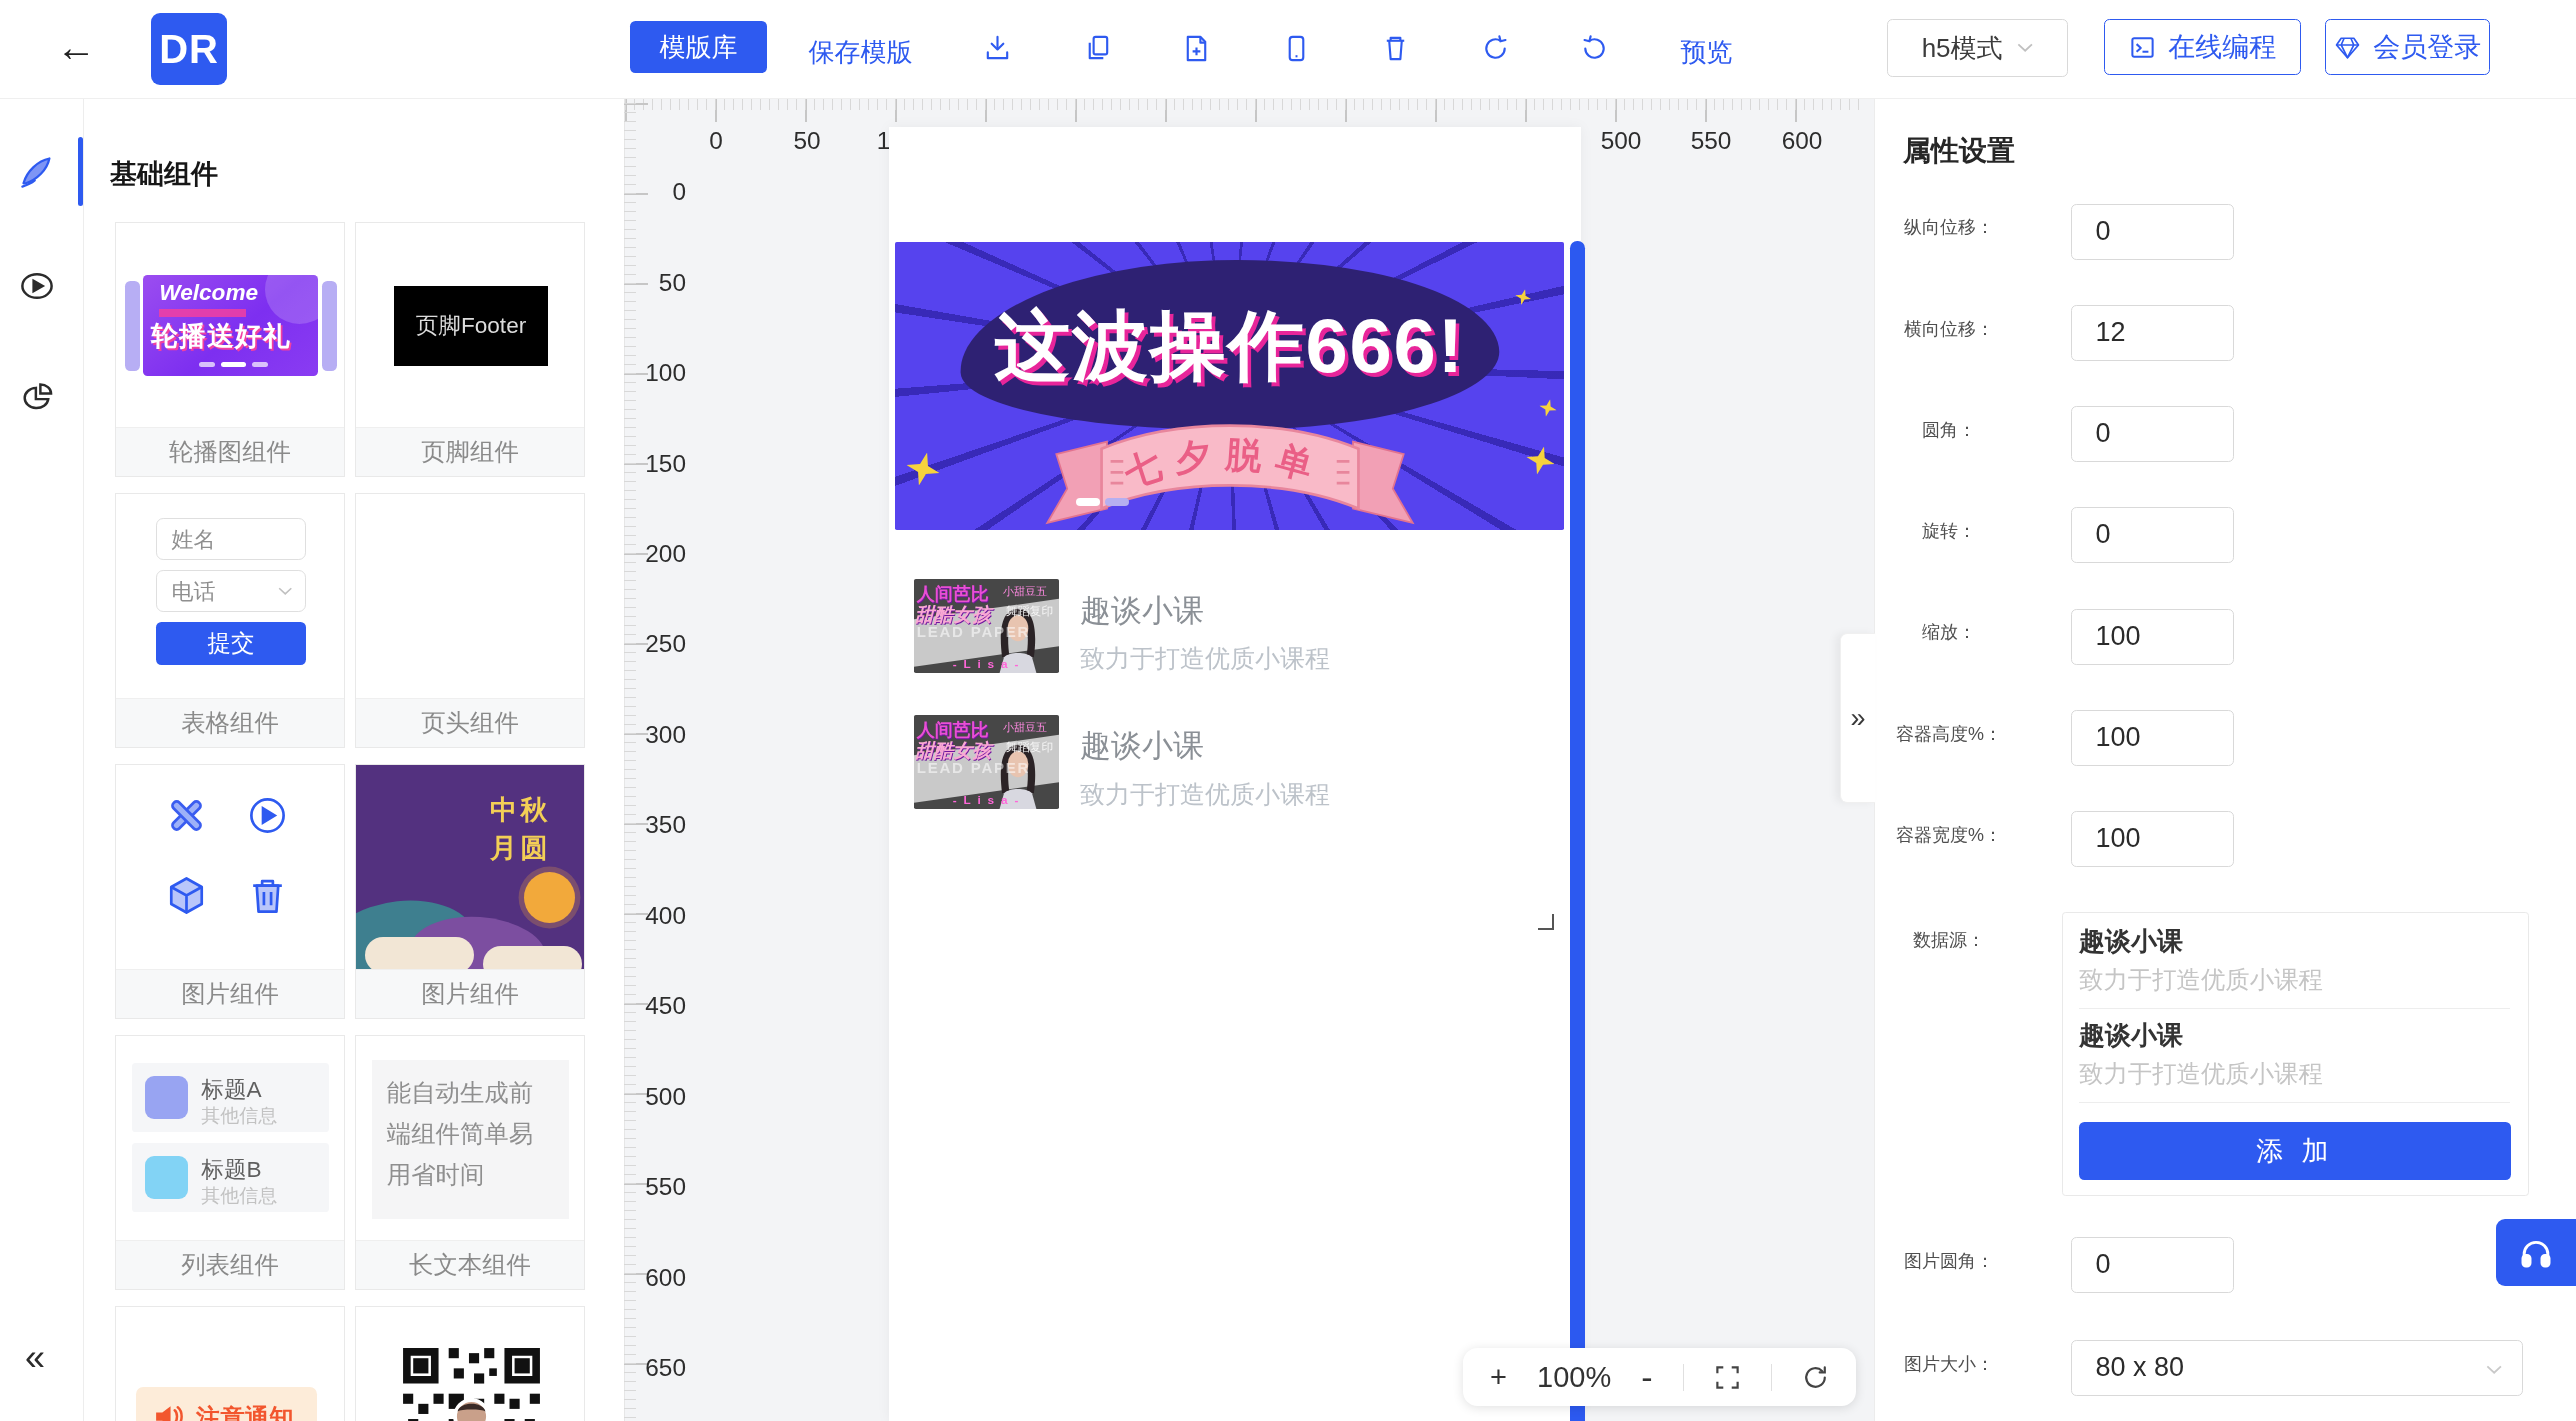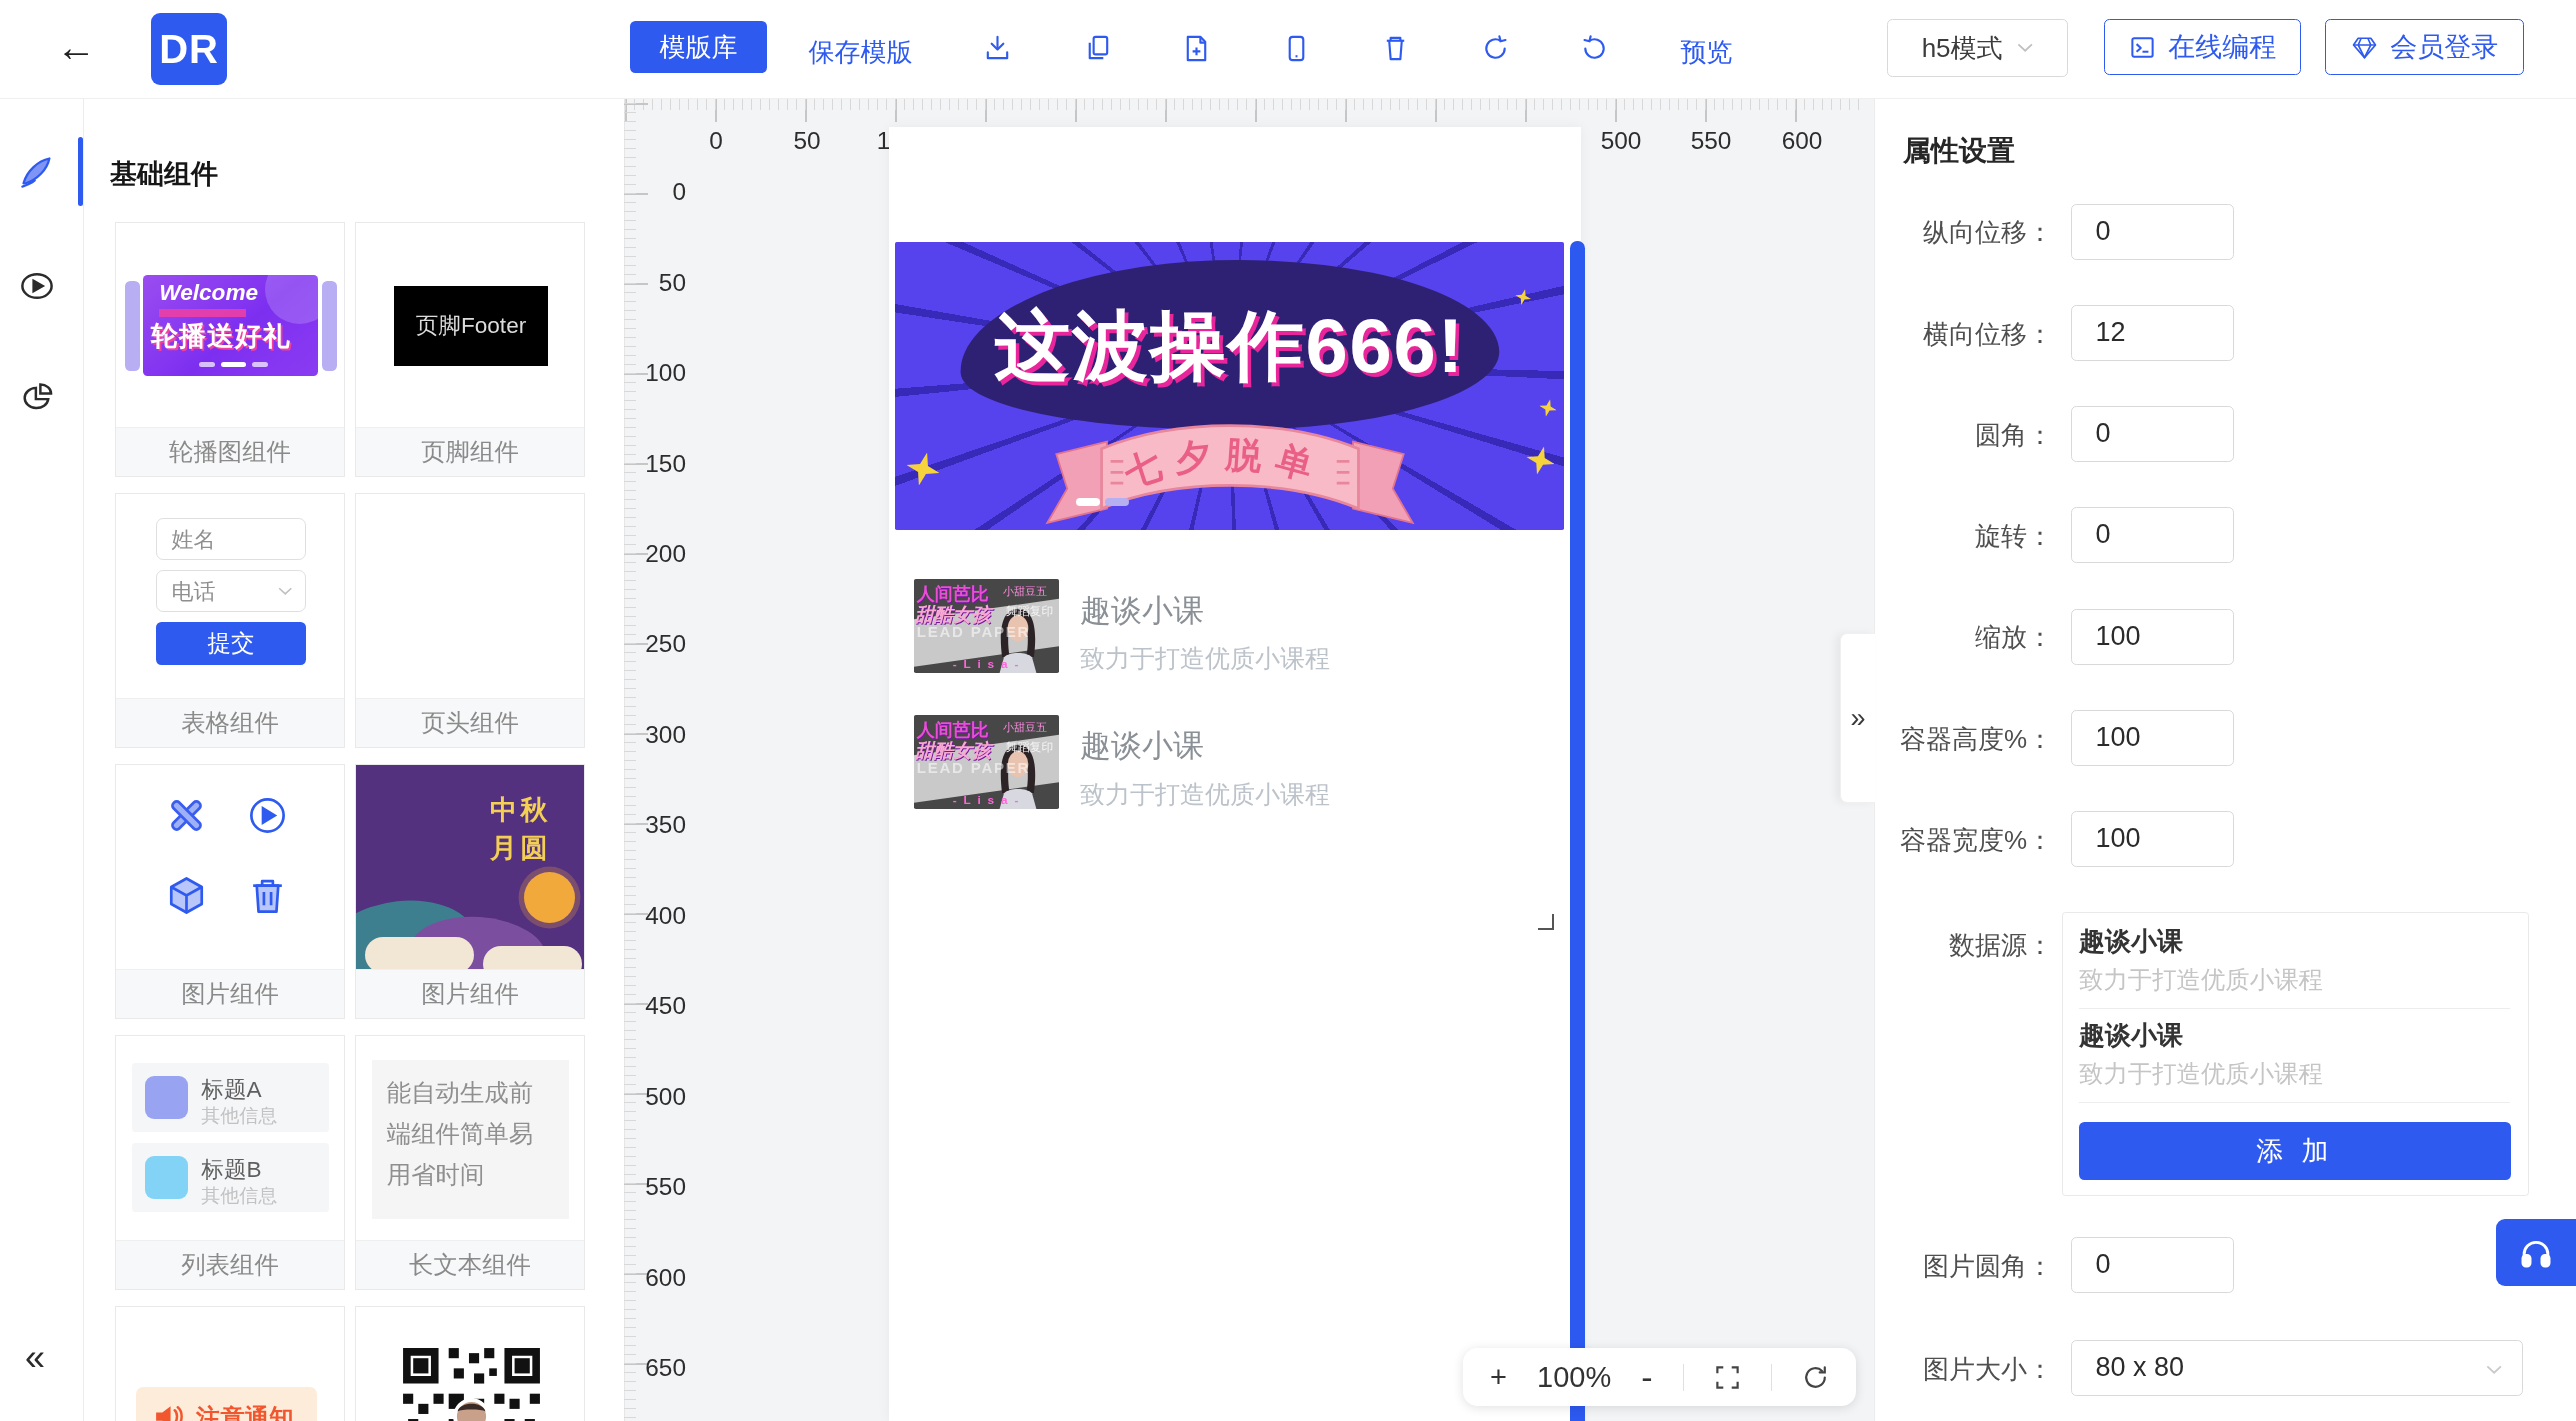--- a/index.html
+++ b/index.html
@@ -94,21 +94,21 @@
   .ltitle{position:absolute;left:1080px;font-size:31px;color:#8b9096}
   .ldesc{position:absolute;left:1080px;font-size:25px;color:#bcc2c9}
   .resize-corner{position:absolute;left:1538px;top:914px;width:13.6px;height:13.6px;border-right:2.7px solid #555;border-bottom:2.7px solid #555}
   .expand-handle{position:absolute;left:1840px;top:633px;width:34px;height:168px;background:#fff;border:0.9px solid #f0f0f0;border-right:none;border-radius:7.2px 0 0 7.2px;box-shadow:-4.5px 0 9px rgba(0,0,0,.05);display:flex;align-items:center;justify-content:center;font-size:27px;color:#3a3a3a;z-index:6}
   .zoom-pill{position:absolute;left:1463px;top:1348px;width:393px;height:58px;background:#fff;border-radius:14.5px;box-shadow:0 1.8px 11px rgba(0,0,0,.12);display:flex;align-items:center;justify-content:space-between;padding:0 27px;box-sizing:border-box;z-index:10}
   .zp-t{font-size:29px;color:#333}
   .zp-sep{width:0.9px;height:27px;background:#e0e0e0}
   
   .rpanel{position:absolute;left:1874px;top:98px;width:702px;height:1324px;background:#fff;border-left:0.9px solid #ececec}
   .p-title{position:absolute;left:1903px;top:132px;font-size:28px;font-weight:bold;color:#262626}
-  .flabel{position:absolute;left:1845px;width:208px;text-align:right;font-size:26px;color:#4f4f4f}
+  .flabel{position:absolute;left:1845px;width:208px;text-align:center;font-size:18px;color:#4f4f4f}
   .fbox{position:absolute;left:2071px;width:163px;height:56px;border:0.9px solid #d9d9d9;border-radius:5.4px;box-sizing:border-box;background:#fff}
   .fbox span{display:block;padding-left:23.5px;line-height:52px;font-size:27px;color:#2b2b2b}
   .ds-box{position:absolute;left:2062px;top:912px;width:465px;height:282px;border:0.9px solid #e9e9e9;border-radius:3.6px;background:#fff}
   .ds-title{position:absolute;left:2079px;font-size:26px;font-weight:bold;color:#333}
   .ds-desc{position:absolute;left:2079px;font-size:24.4px;color:#c5c5c5}
   .ds-hr{position:absolute;left:2079px;width:431px;height:0.9px;background:#ededed}
   .add-btn{position:absolute;left:2079px;top:1122px;width:432px;height:58px;background:#2e5af0;border-radius:5.4px;color:#fff;font-size:27px;text-align:center;line-height:58px;letter-spacing:5.4px}
   .size-select{position:absolute;left:2071px;top:1340px;width:452px;height:56px;border:0.9px solid #d9d9d9;border-radius:5.4px;box-sizing:border-box;background:#fff}
   .size-select span{display:block;padding-left:23.5px;line-height:52px;font-size:27px;color:#2b2b2b}
   .size-chev{position:absolute;right:20px;top:23.5px}
@@ -178,21 +178,21 @@
       </svg>
   </div>
   <div class="tb-outline" style="left:2104px;width:197px">
     <svg width="27" height="27" viewBox="0 0 32 32" fill="none" stroke="#2e5af0" stroke-width="2.4" stroke-linejoin="round">
         <rect x="4" y="5" width="24" height="22" rx="2"></rect>
         <path d="M9 12l5 4.5L9 21"></path>
         <path d="M16 21h7"></path>
       </svg>
     <span>在线编程</span>
   </div>
-  <div class="tb-outline" style="left:2325px;width:199px">
+  <div class="tb-outline" style="left:2325px;width:165px">
     <svg width="27" height="27" viewBox="0 0 32 32" fill="none" stroke="#2e5af0" stroke-width="2" stroke-linejoin="round">
         <path d="M16 28L3 13l5.5-8h15L29 13z"></path>
         <path d="M3 13h26M12 5l-3.5 8L16 28l7.5-15L20 5"></path>
       </svg>
     <span>会员登录</span>
   </div>
 </div>
 
 <div class="strip-divider"></div>
 <div class="active-bar"></div>

